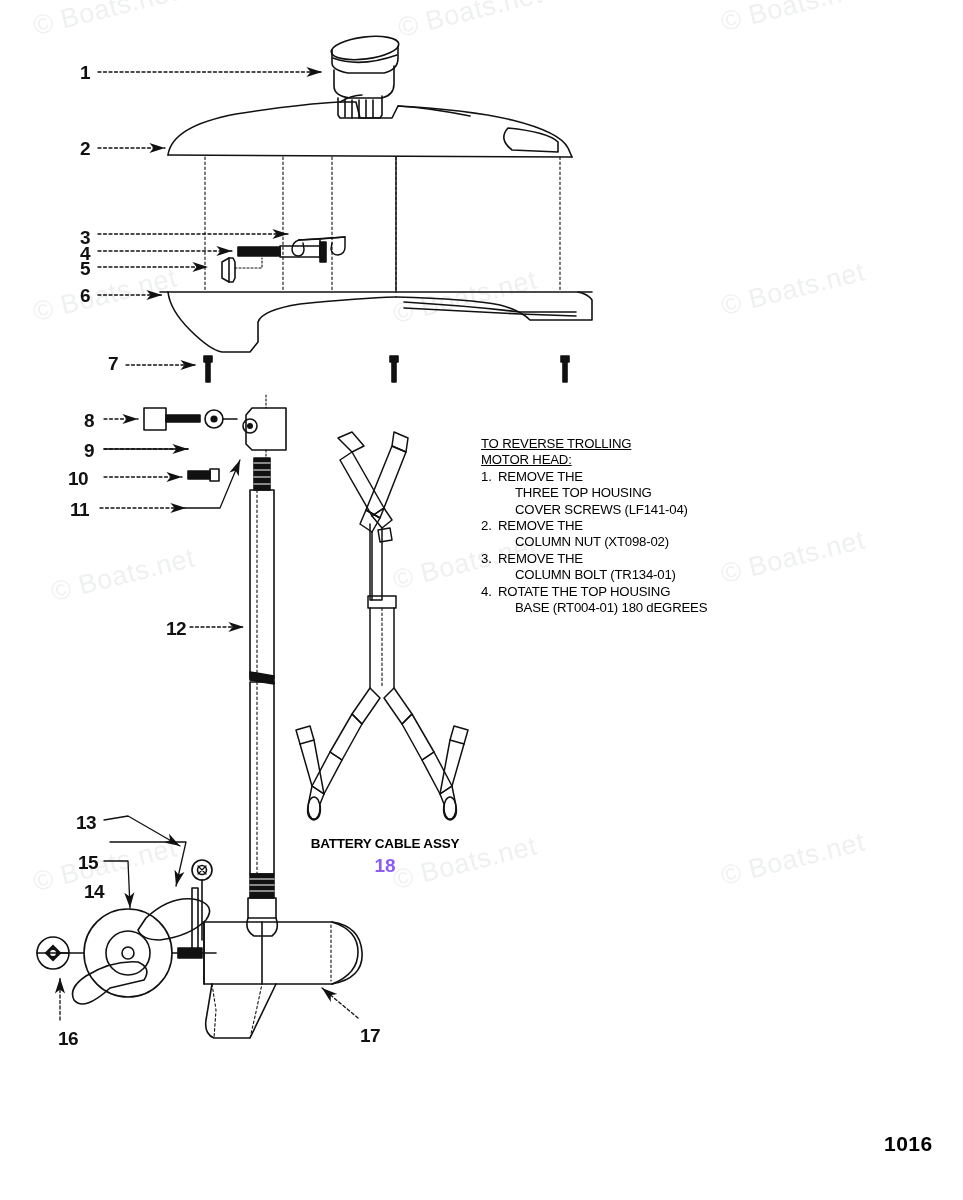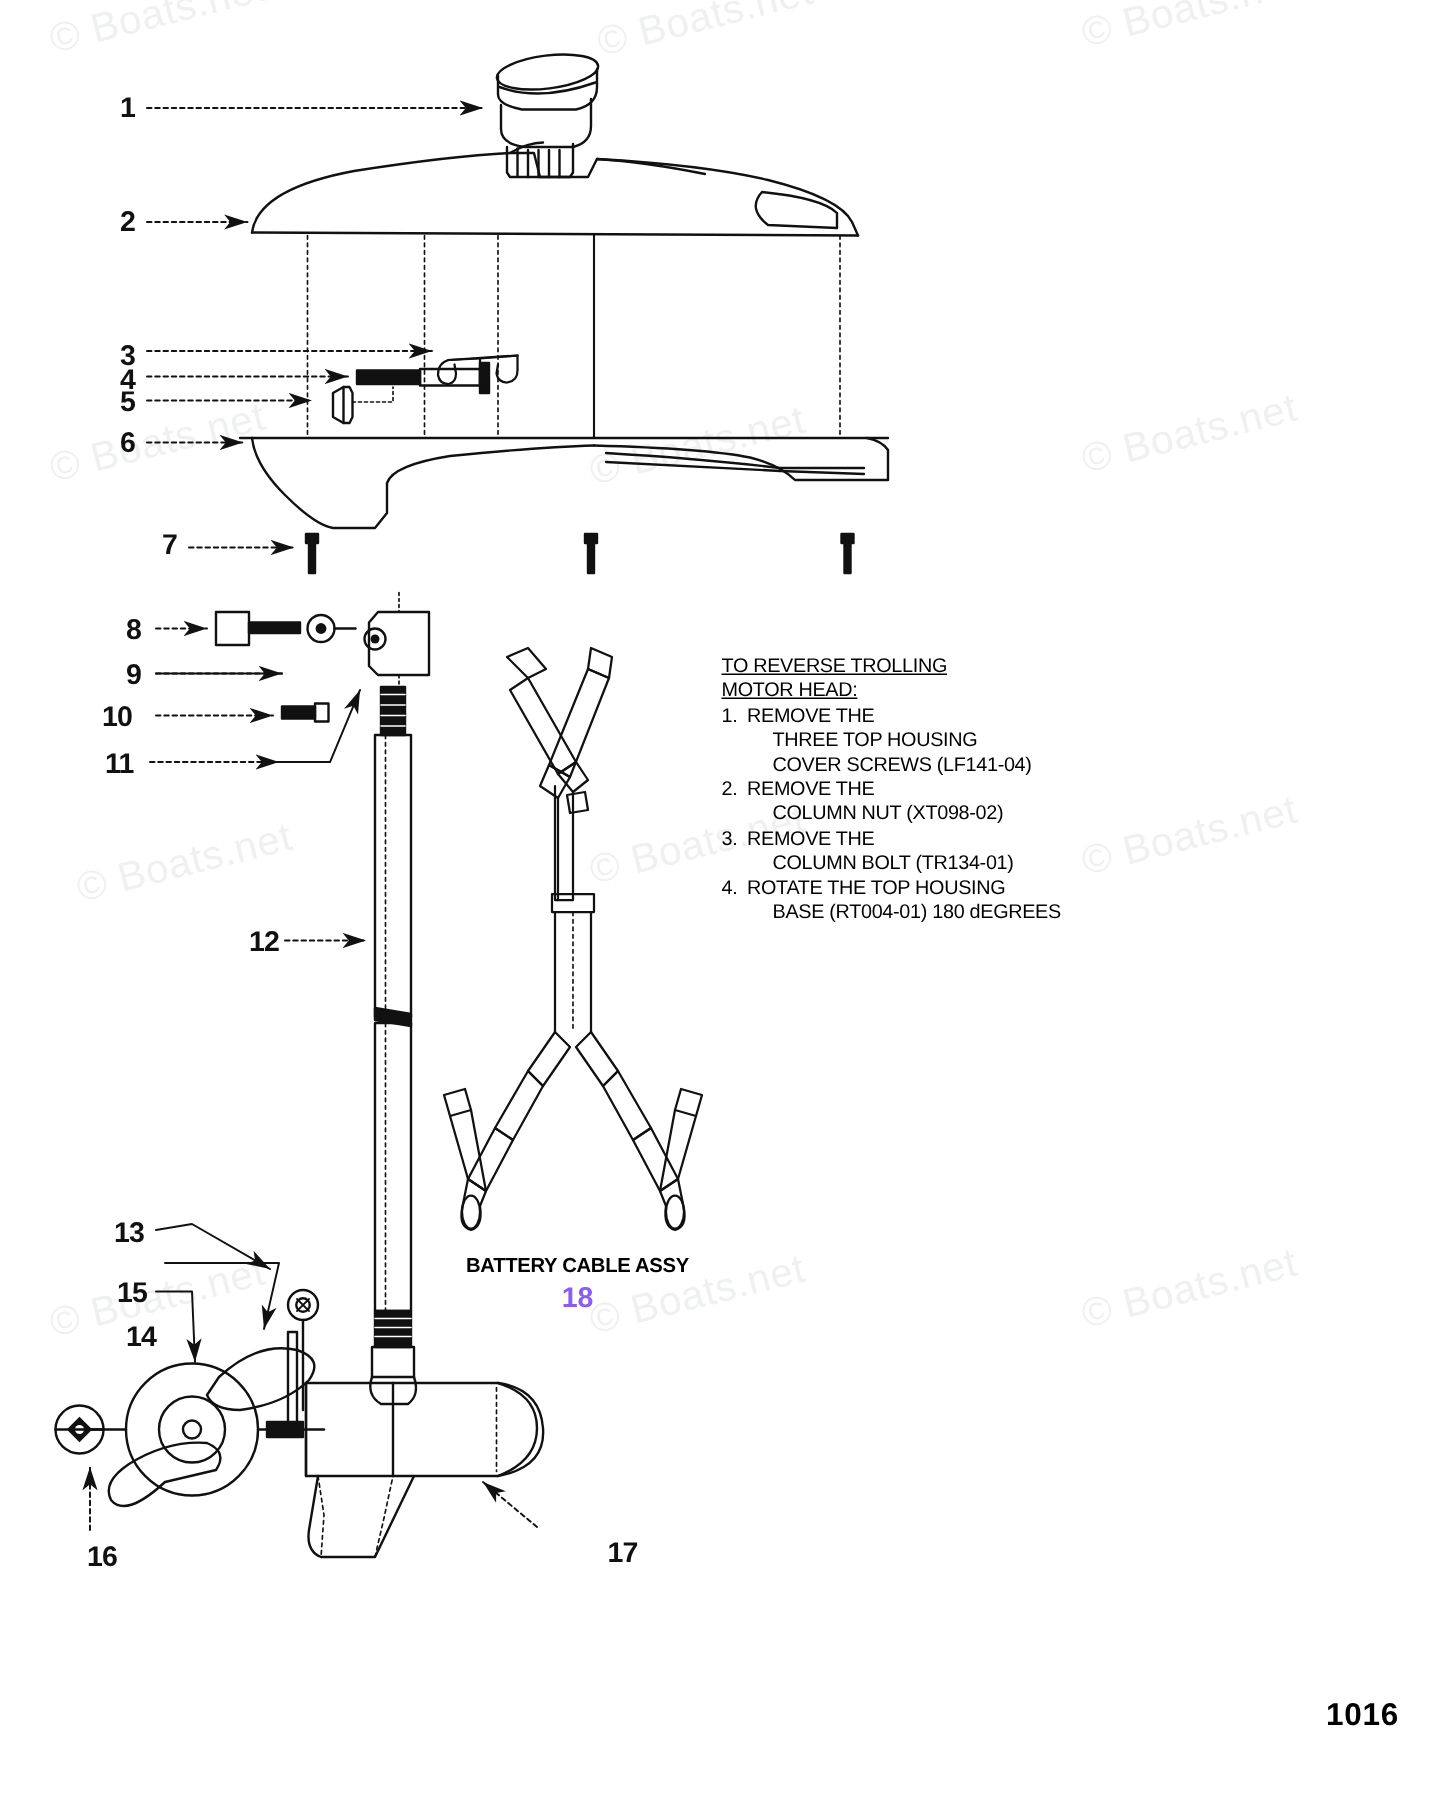--- a/index.html
+++ b/index.html
@@ -397,21 +397,21 @@
       <div class="callout" style="left: 108px; top: 353px;">7</div>
       <div class="callout" style="left: 84px; top: 410px;">8</div>
       <div class="callout" style="left: 84px; top: 440px;">9</div>
       <div class="callout" style="left: 68px; top: 468px;">10</div>
       <div class="callout" style="left: 70px; top: 499px;">11</div>
       <div class="callout" style="left: 166px; top: 618px;">12</div>
       <div class="callout" style="left: 76px; top: 812px;">13</div>
       <div class="callout" style="left: 84px; top: 833px; margin-top: 48px;">14</div>
       <div class="callout" style="left: 78px; top: 852px;">15</div>
       <div class="callout" style="left: 58px; top: 1028px;">16</div>
-      <div class="callout" style="left: 360px; top: 1025px; margin-left: 45px;">17</div>
+      <div class="callout" style="left: 360px; top: 1025px;">17</div>
     </div>
 
   <div id="instructions">
     <div class="hdr">TO REVERSE TROLLING</div>
     <div class="hdr">MOTOR HEAD:</div>
     <ol id="instruction-steps">
         <li><span class="num">1.</span><span>REMOVE THE</span><span class="cont">THREE TOP HOUSING</span><span class="cont">COVER SCREWS (LF141-04)</span></li>
         <li><span class="num">2.</span><span>REMOVE THE</span><span class="cont">COLUMN NUT (XT098-02)</span></li>
         <li><span class="num">3.</span><span>REMOVE THE</span><span class="cont">COLUMN BOLT (TR134-01)</span></li>
         <li><span class="num">4.</span><span>ROTATE THE TOP HOUSING</span><span class="cont">BASE (RT004-01)  180 dEGREES</span></li>

